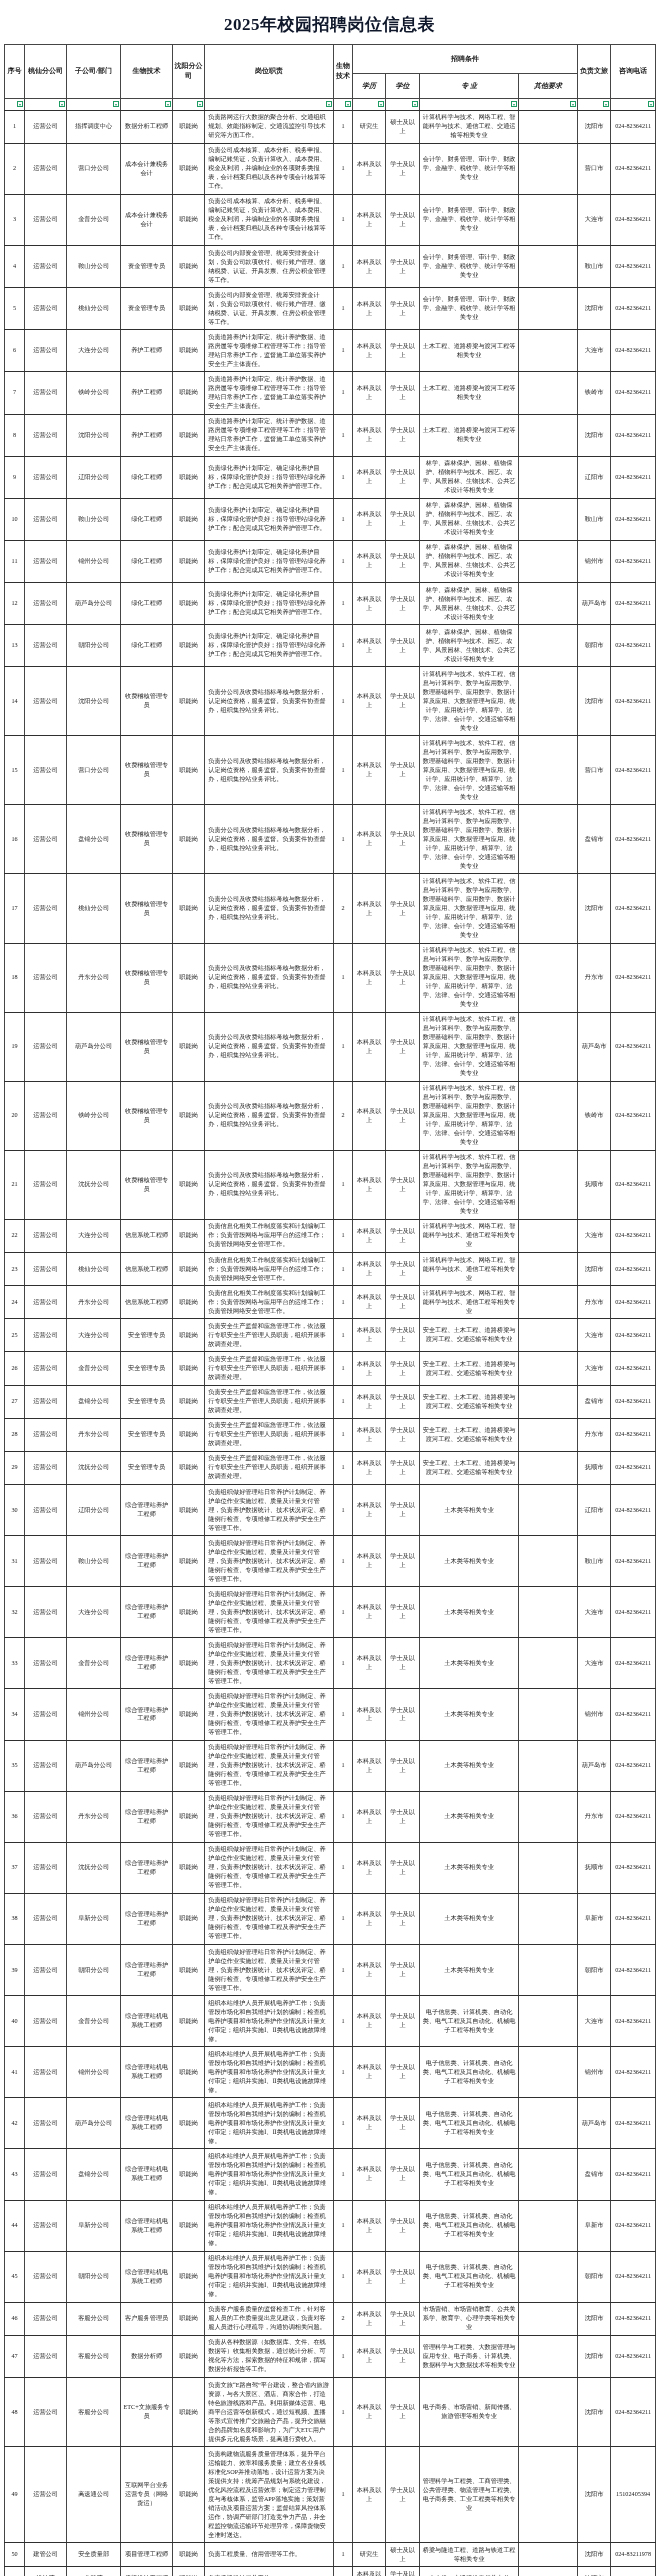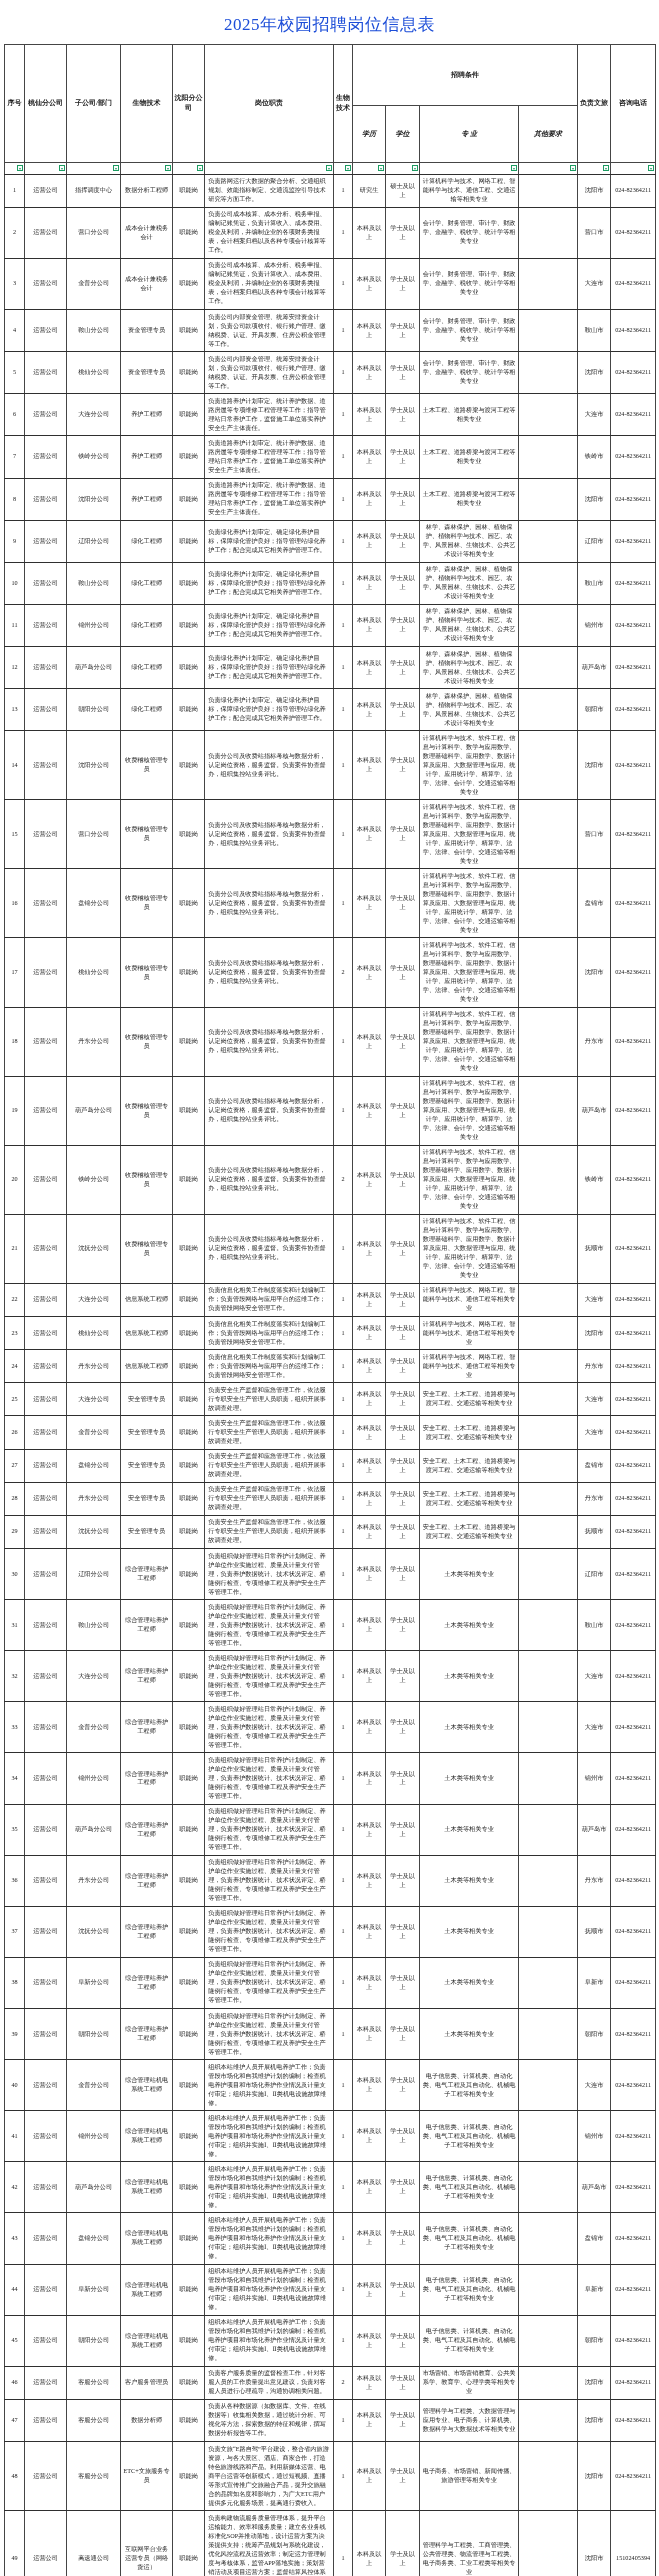--- a/index.html
+++ b/index.html
@@ -3,35 +3,35 @@
 <meta charset="utf-8">
 <style>
   html { background:#e9e9e9; }
   body {
     width:659px; margin:0 auto; padding:5.2px 4.1px 7.2px 4.1px; box-sizing:border-box;
     background:#ffffff;
     font-family:"Liberation Serif","DejaVu Serif",serif;
     color:#1c1c1c;
   }
   .page-title {
-    text-align:center; font-size:17px; font-weight:normal;
-    letter-spacing:0.5px; margin:8.2px 0 7.2px 0; color:#1d4ed8;
+    text-align:center; font-size:17px; font-weight:bold;
+    letter-spacing:0.5px; margin:8.2px 0 7.2px 0; color:#0f172a;
   }
   table.job-table {
     width:651px; border-collapse:collapse; table-layout:fixed;
     border:1px solid #2e2e2e;
   }
   .job-table th, .job-table td {
     border:0.5px solid #454545;
     vertical-align:middle; text-align:center;
     font-size:6.2px; line-height:1.45;
     padding:2.6px 1.5px; word-break:break-all;
     background:#fff;
   }
-  .job-table thead th { font-size:7px; font-weight:bold; padding:20px 1px; }
+  .job-table thead th { font-size:7px; font-weight:bold; padding:4px 1px; }
   .job-table tr.header-row-1 th { height:20.6px; }
   .job-table tr.header-row-2 th { height:15.5px;font-style:italic; }
   .job-table tr.filter-row td { padding:1px 1.5px 1px 0; height:7.2px; text-align:right; border-bottom:1px solid #2e2e2e; }
   .job-table tbody td { border-bottom-width:1px; border-bottom-color:#2f2f2f; }
   .job-table td.col-duty { text-align:left; padding-left:3.1px; padding-right:3.1px; }
   .job-table td.col-no, .job-table td.col-count { font-family:"Liberation Serif","DejaVu Serif",serif; }
   .filter-icon {
     display:inline-block; width:5.7px; height:5.7px; box-sizing:border-box;
     border:0.5px solid #1d9b62; background:#fdfdfd; position:relative; vertical-align:middle;
   }

